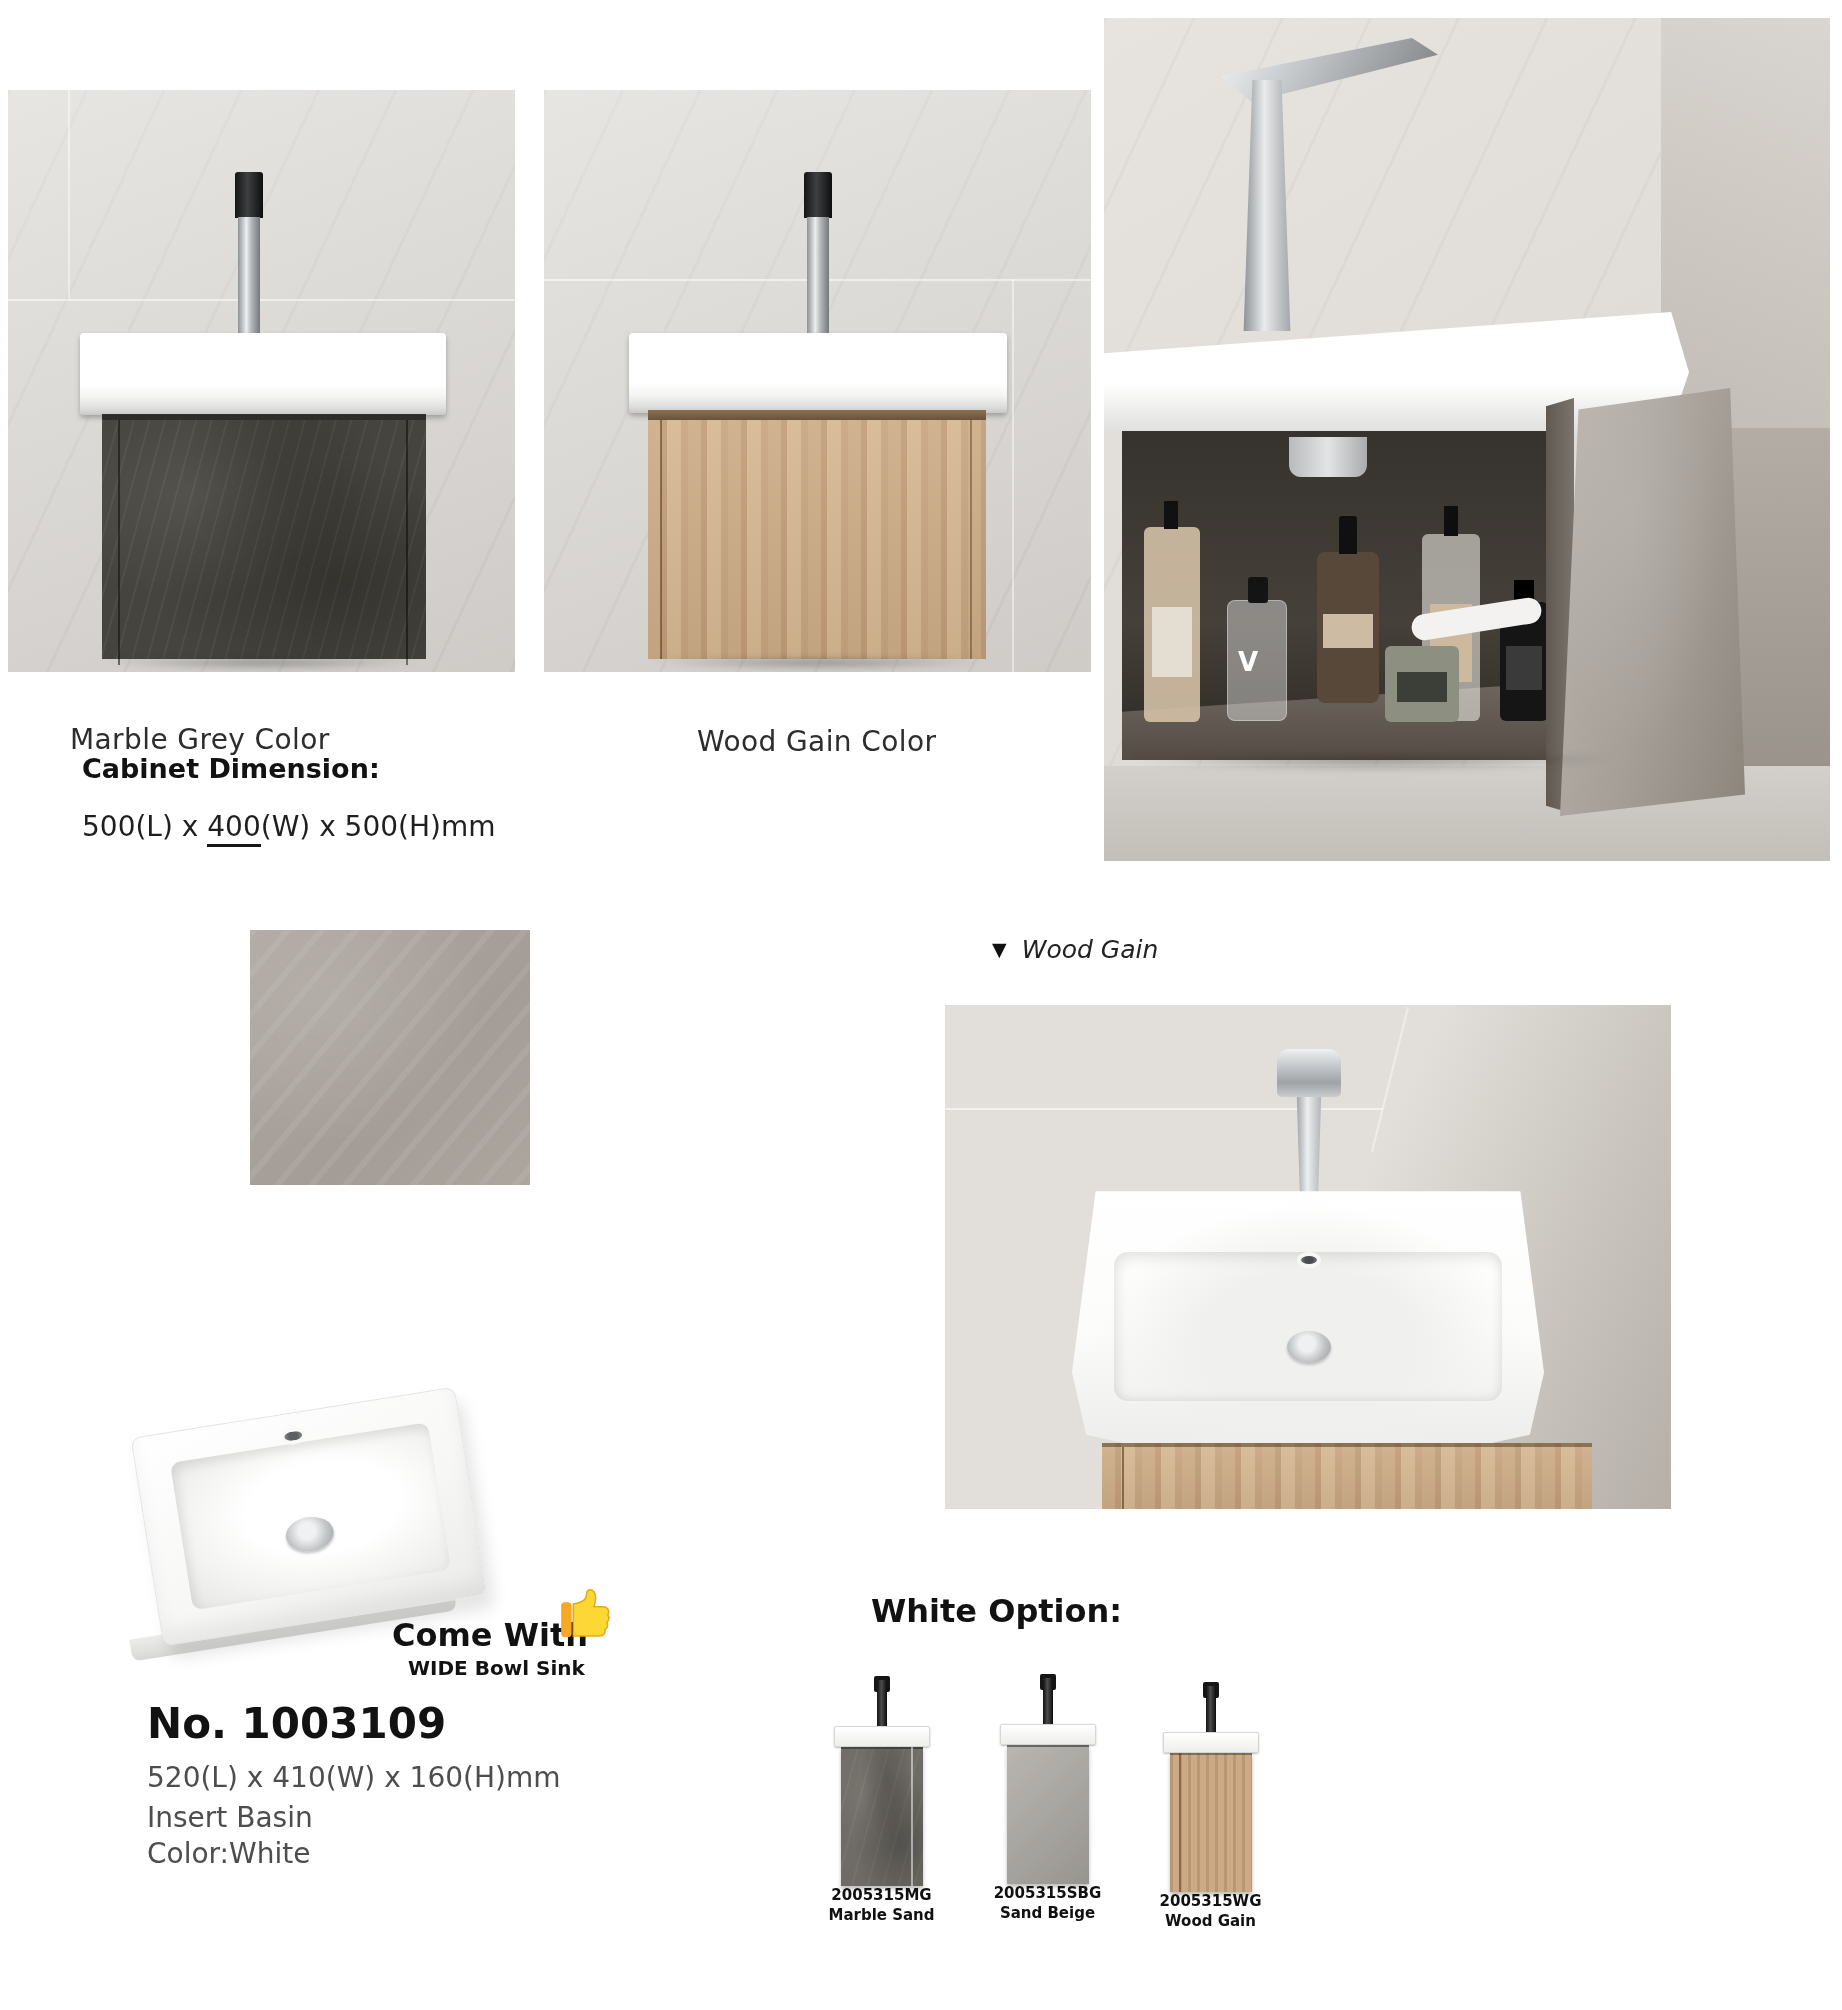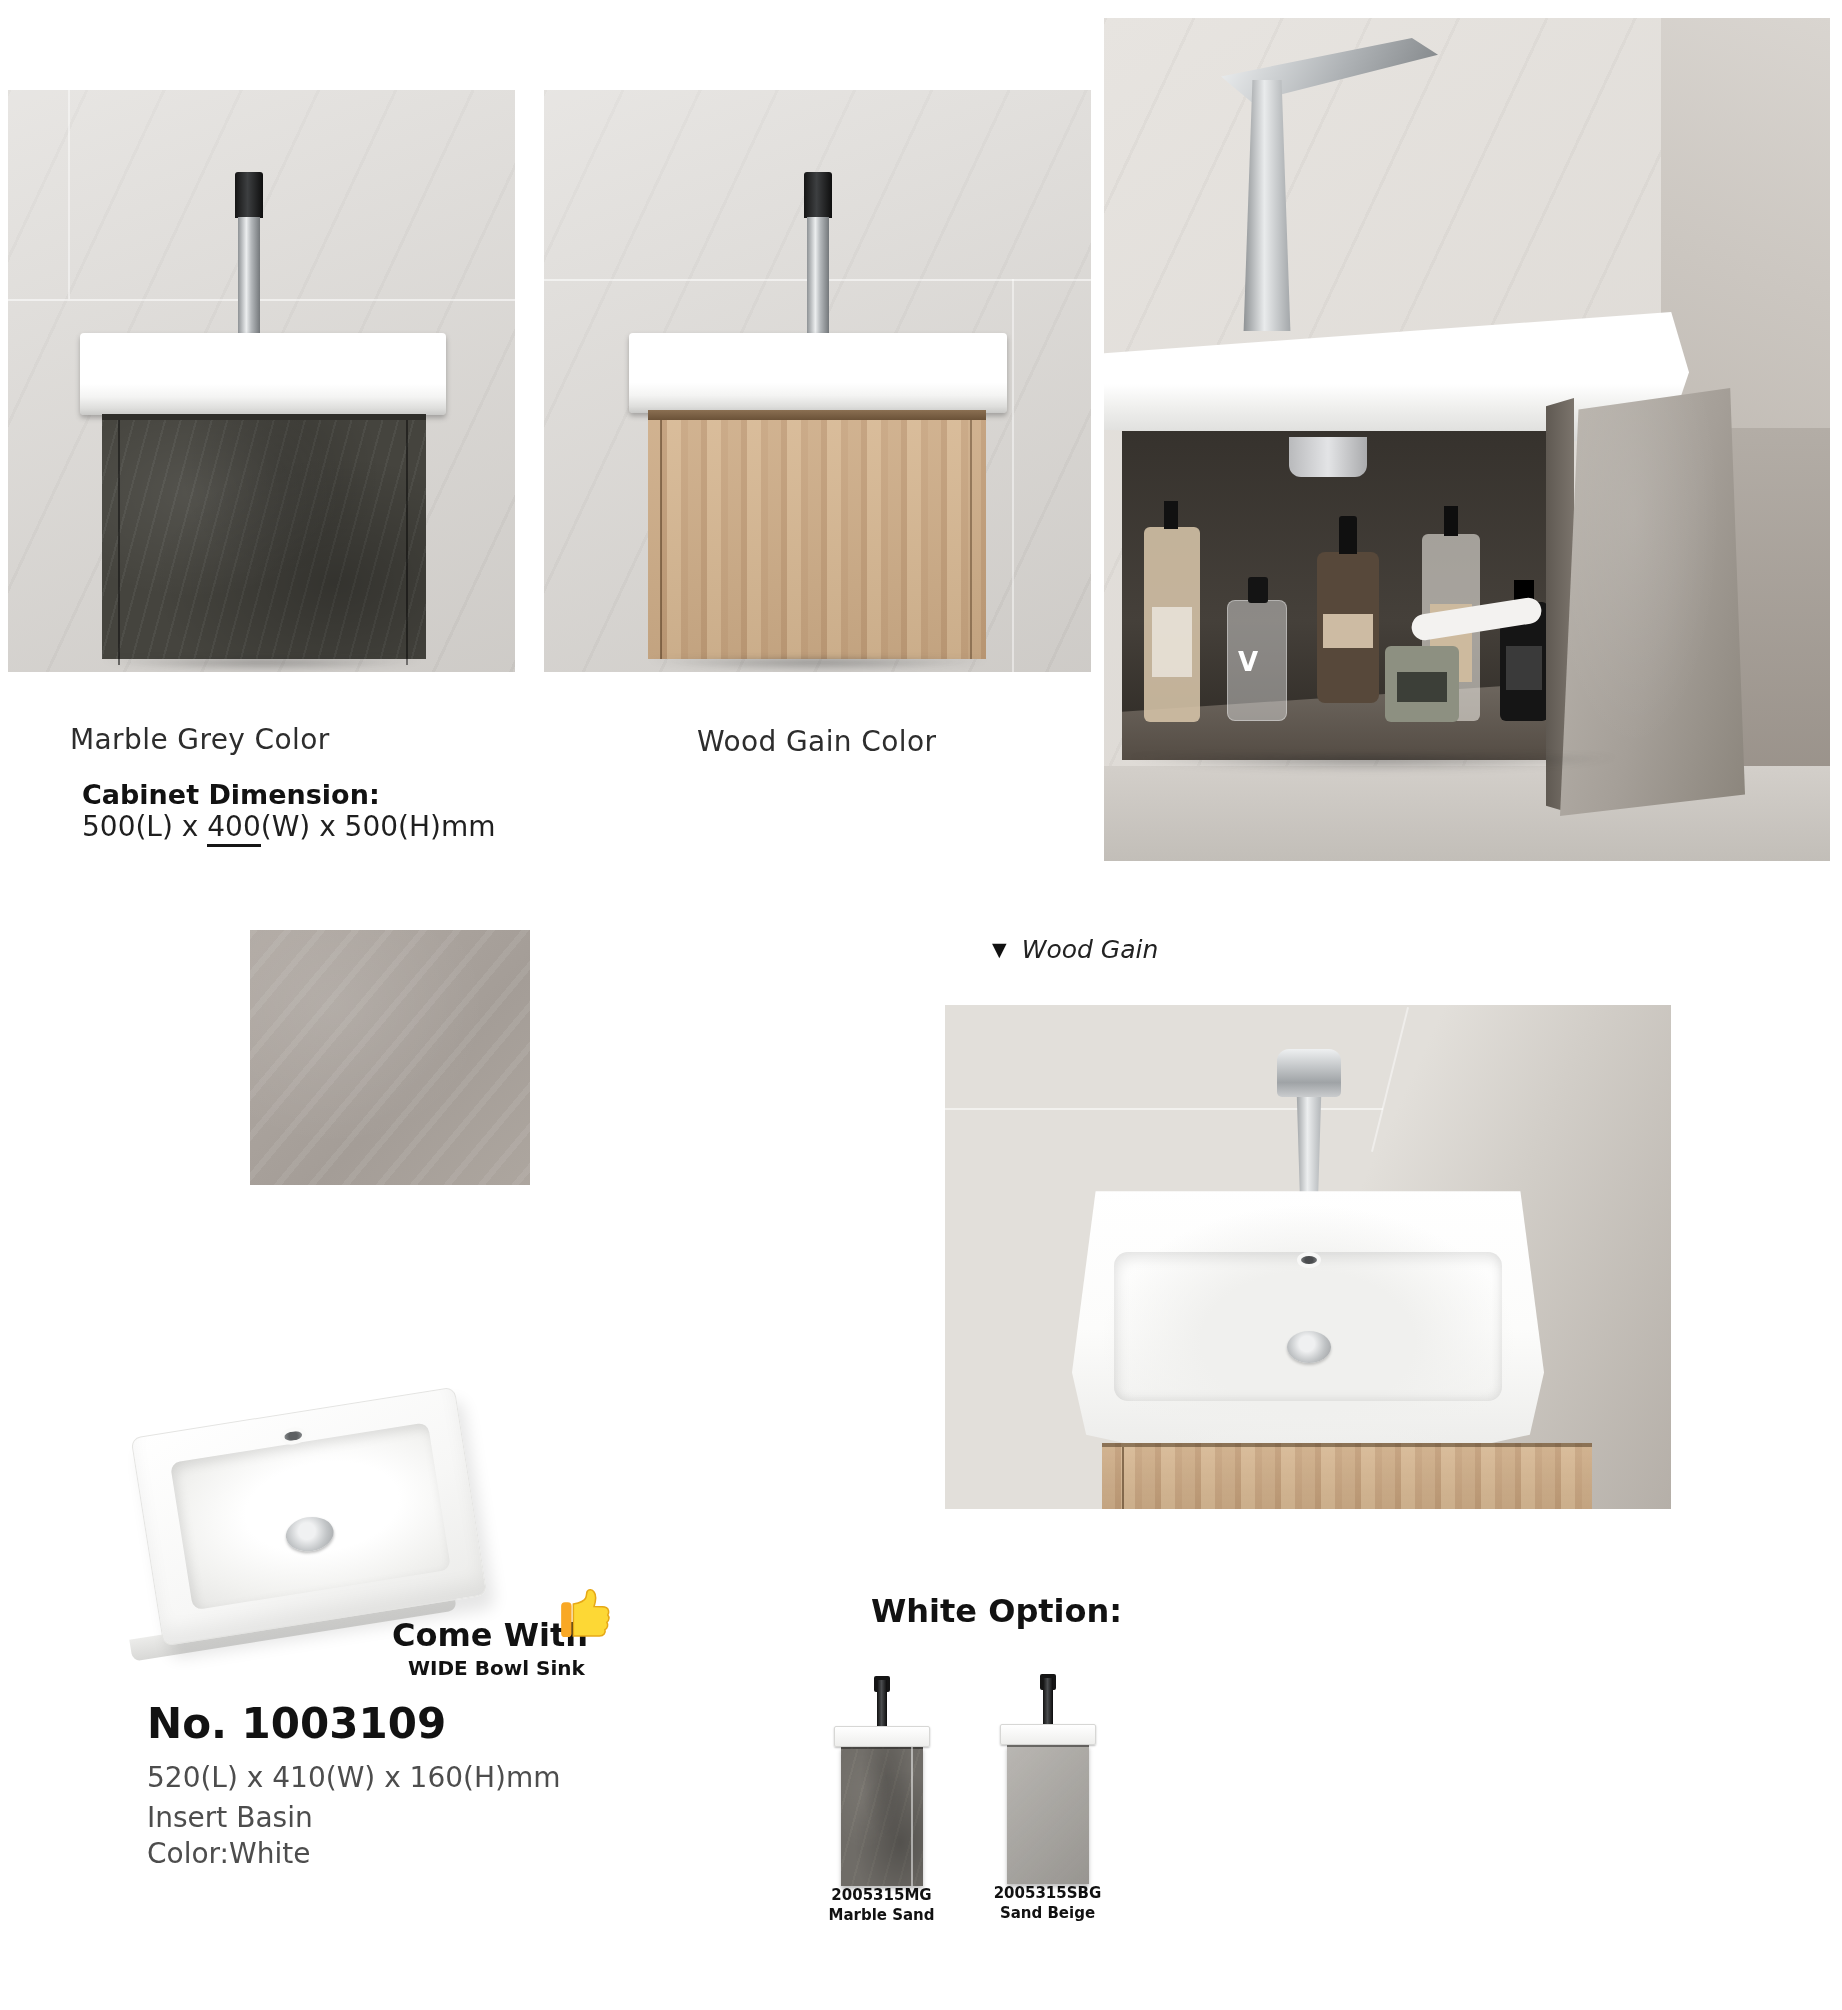--- a/index.html
+++ b/index.html
@@ -219,21 +219,21 @@
     </div>
 
     <div class="b3-door-edge"></div>
     <div class="b3-door"></div>
     <div class="cab-shadow" style="left:20px; top:738px; width:498px; height:16px;"></div>
   </div>
 
   <div class="abs caption" style="left:70px; top:695px;">Marble Grey Color</div>
   <div class="abs caption" style="left:697px; top:697px;">Wood Gain Color</div>
 
-  <div class="abs h-bold" style="left:82px; top:779px; font-size:27px;">Cabinet Dimension:</div>
+  <div class="abs h-bold" style="left:82px; top:753px; font-size:27px;">Cabinet Dimension:</div>
   <div class="abs dim-line" style="left:82px; top:810px;">
     <span>500(L) x </span><span class="underlined">400</span><span>(W) x 500(H)mm</span>
   </div>
 
   <div class="abs" style="left:250px; top:930px; width:280px; height:255px;
         background:
           repeating-linear-gradient(130deg, rgba(255,255,255,.07) 0 6px, transparent 6px 26px),
           radial-gradient(ellipse at 30% 30%, rgba(255,255,255,.10), transparent 55%),
           linear-gradient(135deg,#b1aaa4,#a49d97 60%,#ada69f);"></div>
 
@@ -303,15 +303,26 @@
     <div class="mini">
       <div class="m-tip"></div>
       <div class="m-faucet"></div>
       <div class="m-basin"></div>
       <div class="m-cab" style="background-image: linear-gradient(135deg, rgba(255, 255, 255, 0.18), rgba(0, 0, 0, 0.1)); background-color: rgb(169, 166, 161);"></div>
     </div>
     <div class="opt-label">2005315SBG</div>
     <div class="opt-label">Sand Beige</div>
   </div>
 
+  <div class="opt-col" style="left:1123px; top:1680px;">
+    <div class="mini">
+      <div class="m-tip"></div>
+      <div class="m-faucet"></div>
+      <div class="m-basin"></div>
+      <div class="m-cab" style="background-image: repeating-linear-gradient(90deg, rgba(120, 85, 50, 0.22) 0px, rgba(120, 85, 50, 0.22) 3px, transparent 3px, transparent 9px); background-color: rgb(203, 170, 133);"></div>
+      <div class="m-gap" style="left:56px; background:rgba(90,60,30,.5);"></div>
+    </div>
+    <div class="opt-label">2005315WG</div>
+    <div class="opt-label">Wood Gain</div>
+  </div>
 
 </div>
 
 
 </body></html>

